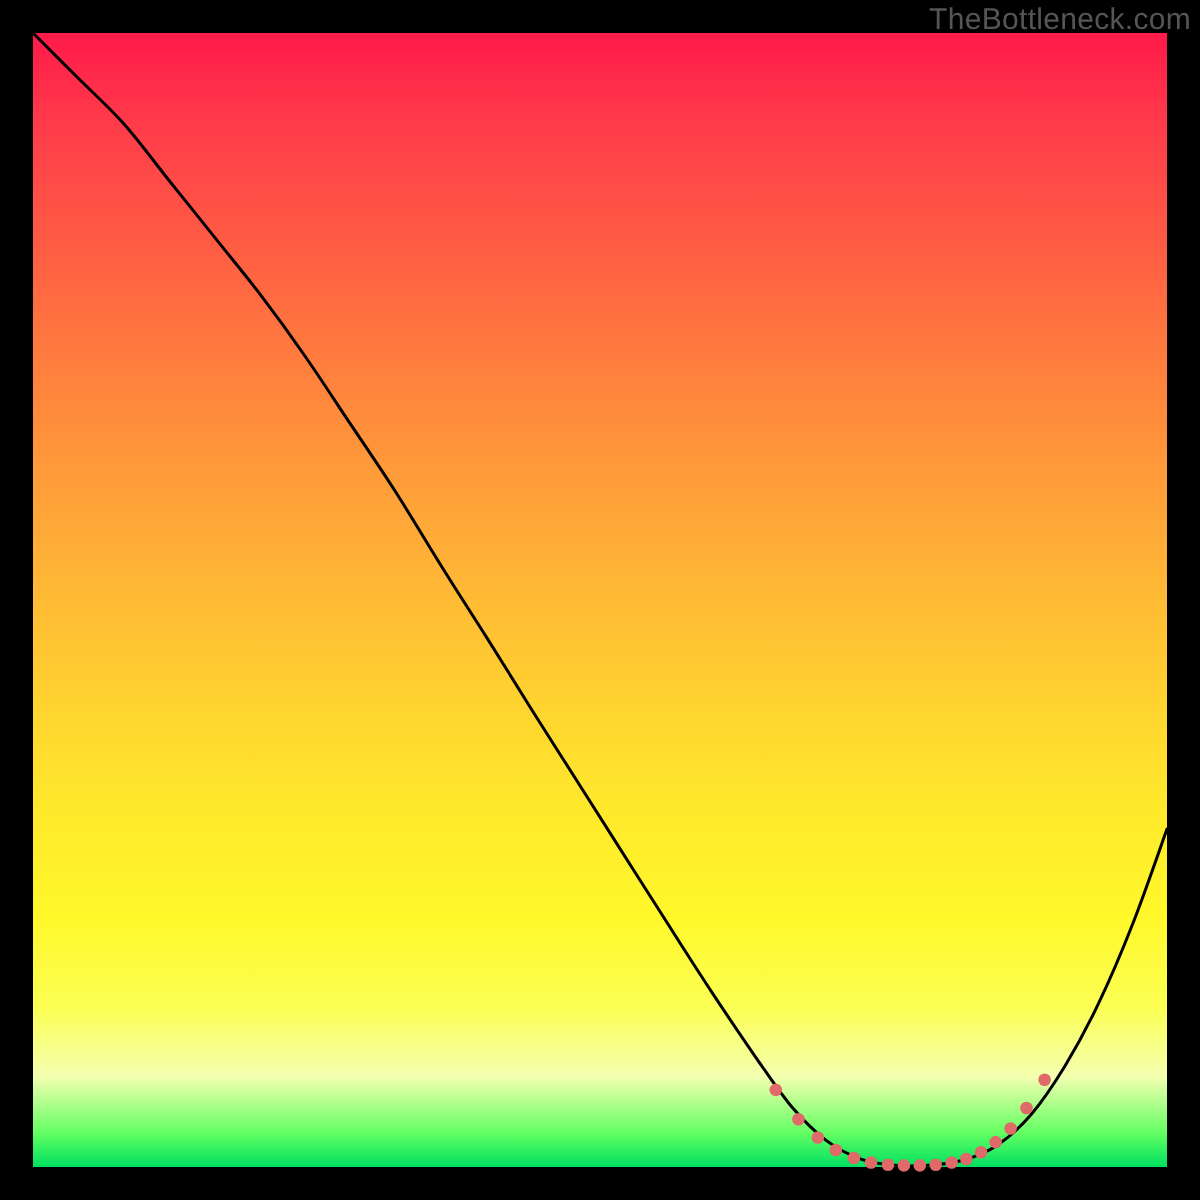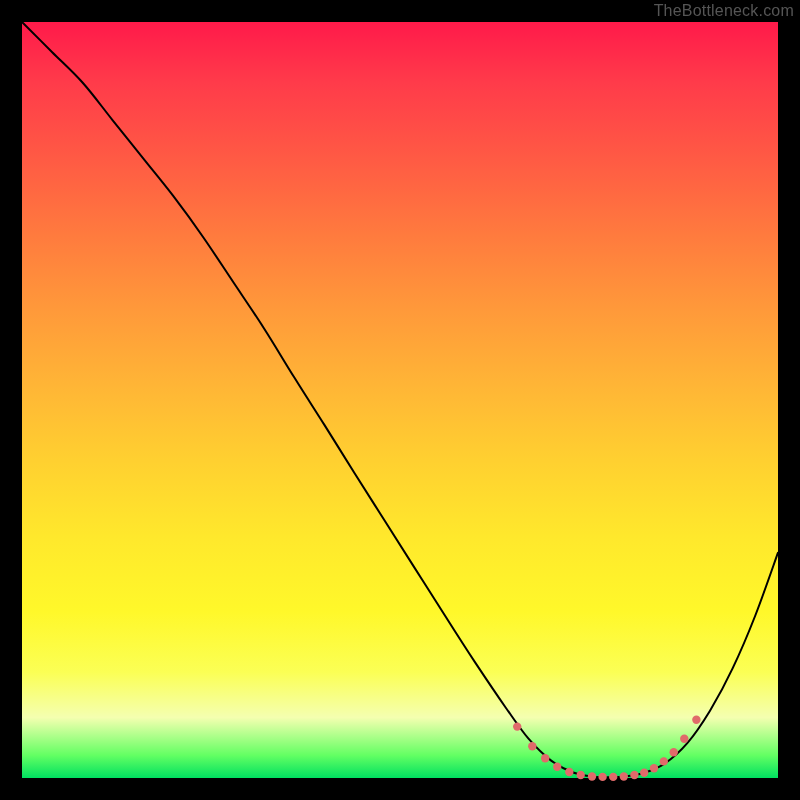--- a/index.html
+++ b/index.html
@@ -36,21 +36,21 @@
       #fbff55 86%,
       #f4ffb0 92%,
       #63ff63 97%,
       #00e060 100%);
   }
   .watermark {
     position: absolute;
     top: 2px;
     right: 6px;
     color: #555;
-    font-size: 16px;
+    font-size: 20px;
     font-weight: 500;
     letter-spacing: 0.2px;
   }
   svg.curve {
     position: absolute;
     left: 0;
     top: 0;
     width: 756px;
     height: 756px;
     overflow: visible;

